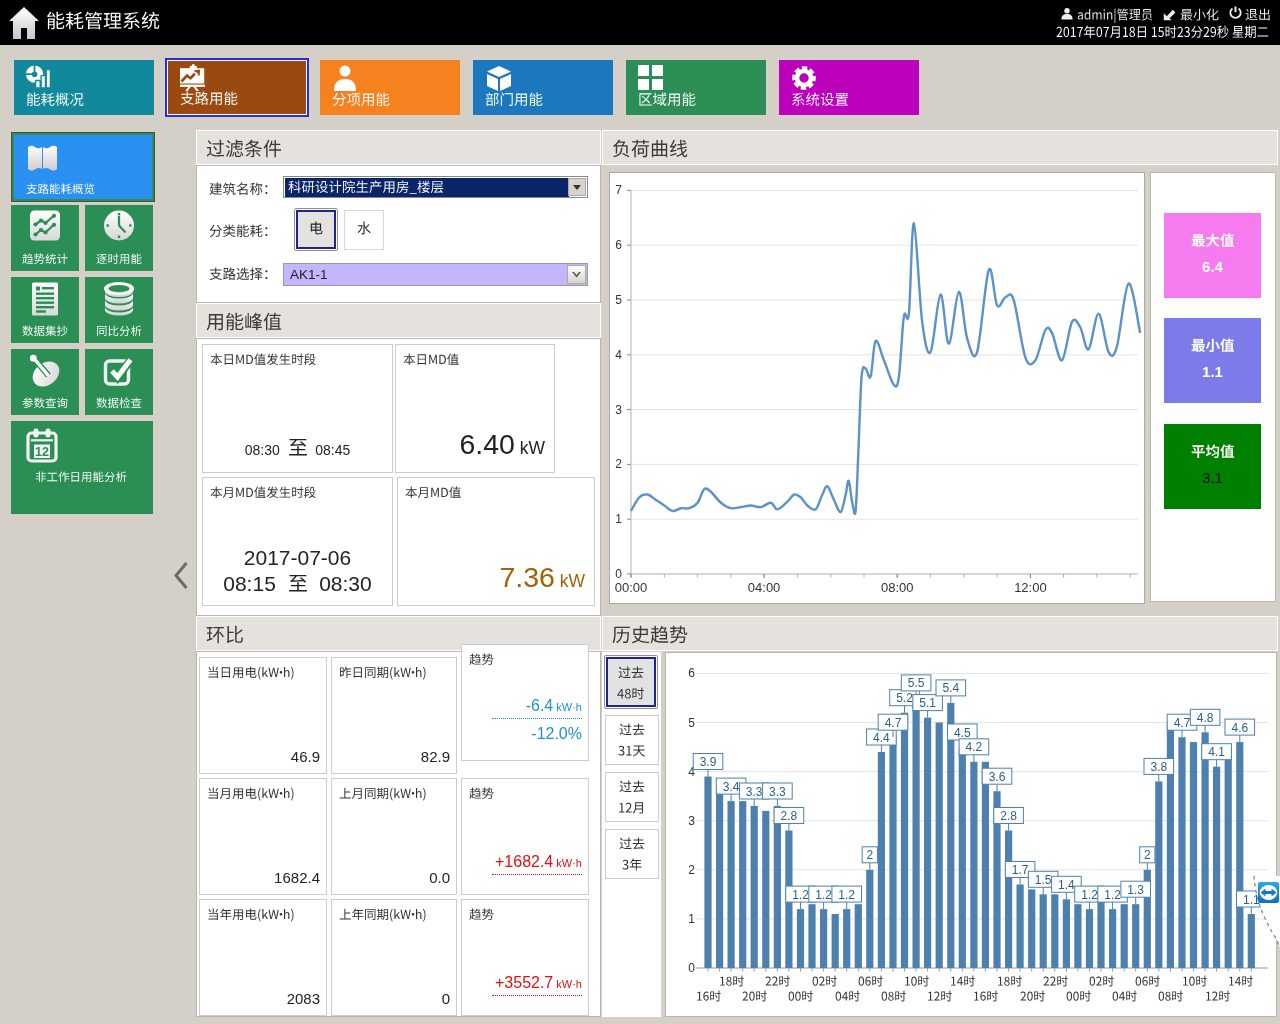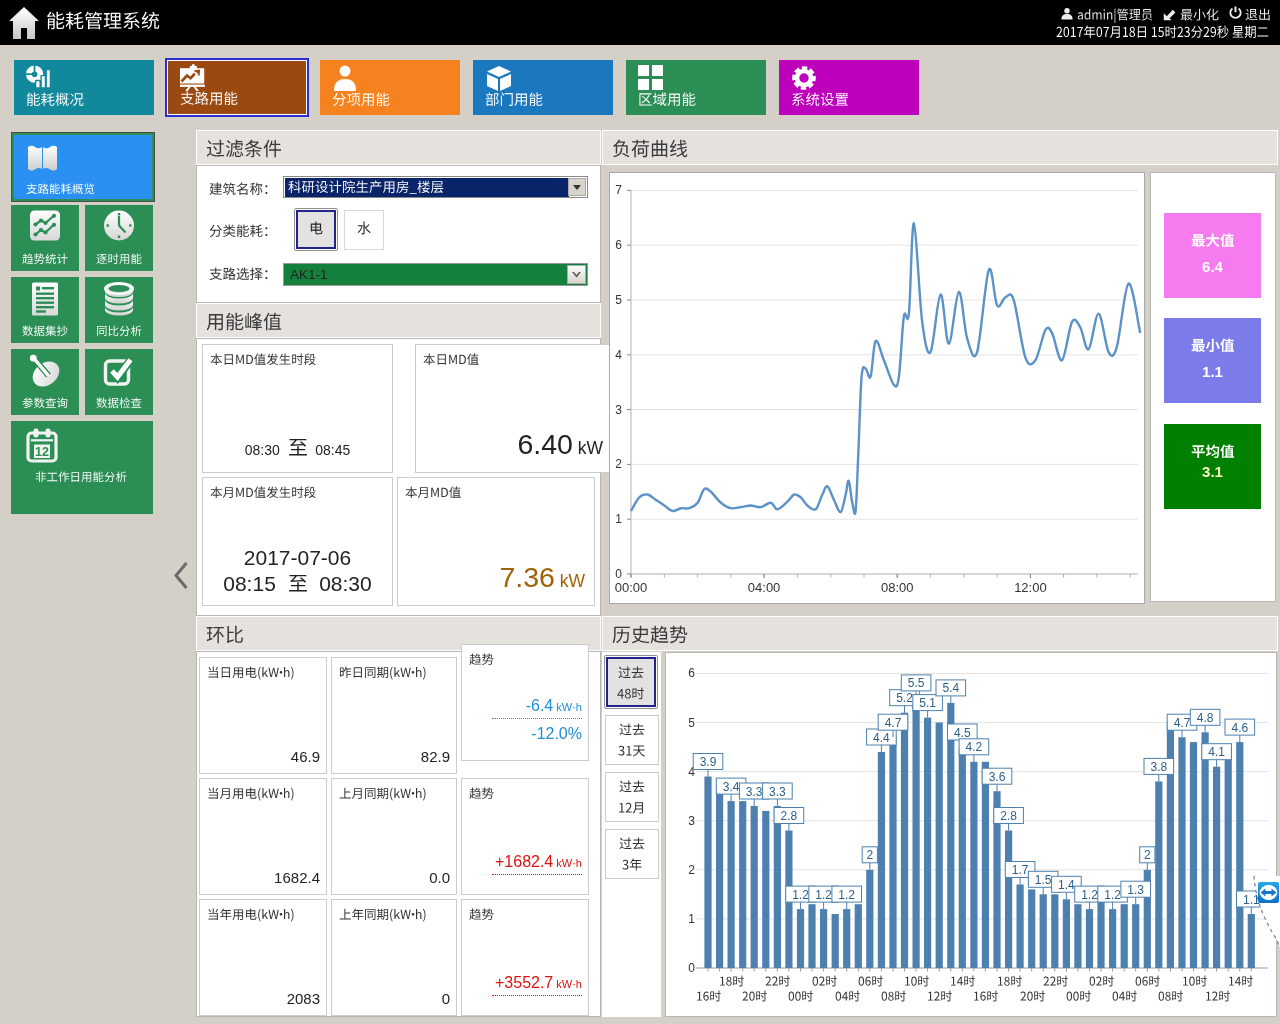--- a/index.html
+++ b/index.html
@@ -297,42 +297,42 @@
     </div>
   </div>
 <div class="abs" style="left:344px;top:210px;width:40px;height:40px;border:1px solid #d8d8d8;background:#fff">
     <div class="abs" style="left:50%;top:50%;transform:translate(-50%,-50%)"><svg class="t" width="14.0" height="14" viewBox="0 0 100.0 100">
         <use href="#g24" fill="#222"></use>
       </svg></div>
   </div>
 <div class="abs" style="left:209px;top:266px"><svg class="t" width="67.5" height="13.5" viewBox="0 0 500.0 100">
       <use href="#g25" fill="#333"></use>
     </svg></div>
-<div class="abs" style="left:283px;top:263px;width:305px;height:23px;background:#15803d;border:1px solid #999">
+<div class="abs" style="left:283px;top:263px;width:305px;height:23px;background:#c4b5fd;border:1px solid #999">
 <div class="abs" style="left:6px;top:3px;font-size:13.5px;color:#222">AK1-1</div>
 <div class="abs" style="right:1px;top:1px;width:19px;height:19px;background:linear-gradient(#fdfdfd,#d8d4cc);border:1px solid #aaa">
 <svg width="17" height="17" viewBox="0 0 17 17">
         <path d="M4 6 L6 6 L8.5 9 L11 6 L13 6 L8.5 11.5 Z" fill="#555"></path>
       </svg></div>
 </div>
 <div class="panel-h" style="left:196px;top:303px;width:405px;height:35px">
     <div class="abs" style="left:9px;top:8px"><svg class="t" width="76.0" height="19" viewBox="0 0 400.0 100">
         <use href="#g26" fill="#3a3a3a"></use>
       </svg></div>
   </div>
 <div class="wbox" style="left:196px;top:338px;width:405px;height:278px"></div>
 <div class="card" style="left:202px;top:344px;width:191px;height:129px">
 <div class="lab"><svg class="t" width="106.2" height="12.5" viewBox="0 0 850.0 100">
         <use href="#g27" fill="#333"></use>
       </svg></div>
 <div class="abs" style="left:0;right:0;bottom:14px;text-align:center;font-size:14px;color:#222">08:30&nbsp; <svg class="t" width="20.0" height="20" viewBox="0 0 100.0 100" style="position:relative;top:2px;left:0px;">
         <use href="#g28" fill="#222"></use>
       </svg> &nbsp;08:45</div>
 </div>
-<div class="card" style="left:415px;top:344px;width:198px;height:129px">
+<div class="card" style="left:395px;top:344px;width:160px;height:129px">
 <div class="lab"><svg class="t" width="56.2" height="12.5" viewBox="0 0 450.0 100">
         <use href="#g29" fill="#333"></use>
       </svg></div>
 <div class="abs" style="right:9px;bottom:11px;font-size:28.5px;color:#222">6.40<span style="font-size:17.5px"> kW</span></div>
 </div>
 <div class="card" style="left:202px;top:477px;width:191px;height:129px">
 <div class="lab"><svg class="t" width="106.2" height="12.5" viewBox="0 0 850.0 100">
         <use href="#g30" fill="#333"></use>
       </svg></div>
 <div class="abs" style="left:0;right:0;bottom:35px;text-align:center;font-size:21px;color:#222">2017-07-06</div>
@@ -422,21 +422,21 @@
 <div class="abs" style="left:1164px;top:318px;width:97px;height:85px;background:#7b7bea;text-align:center">
 <div style="margin-top:20px"><svg class="t" width="43.5" height="14.5" viewBox="0 0 300.0 100">
         <use href="#g42" fill="#fff"></use>
       </svg></div>
 <div style="font-size:15px;font-weight:bold;color:#fff;margin-top:6px">1.1</div>
   </div>
 <div class="abs" style="left:1164px;top:424px;width:97px;height:85px;background:#008000;text-align:center">
 <div style="margin-top:20px"><svg class="t" width="43.5" height="14.5" viewBox="0 0 300.0 100">
         <use href="#g43" fill="#fff"></use>
       </svg></div>
-<div style="font-size:15px;font-weight:bold;color:#fef9c3;margin-top:0">3.1</div>
+<div style="font-size:15px;font-weight:normal;color:#000000;margin-top:6px">3.1</div>
   </div>
 <svg class="abs" style="left:609px;top:172px" width="536" height="432">
 <rect x="0.5" y="0.5" width="535" height="431" fill="#fff" stroke="#aaa"></rect>
 <line x1="22" y1="18.4" x2="22" y2="402" stroke="#b0b0b0"></line>
 <line x1="22" y1="402.0" x2="529" y2="402.0" stroke="#b0b0b0" stroke-width="1"></line>
     <line x1="18" y1="402.0" x2="22" y2="402.0" stroke="#888"></line>
     <text x="13" y="406.0" font-size="12" fill="#333" text-anchor="end" font-family="Liberation Sans">0</text>
     <line x1="22" y1="347.2" x2="529" y2="347.2" stroke="#e4e4e4" stroke-width="1"></line>
     <line x1="18" y1="347.2" x2="22" y2="347.2" stroke="#888"></line>
     <text x="13" y="351.2" font-size="12" fill="#333" text-anchor="end" font-family="Liberation Sans">1</text>

